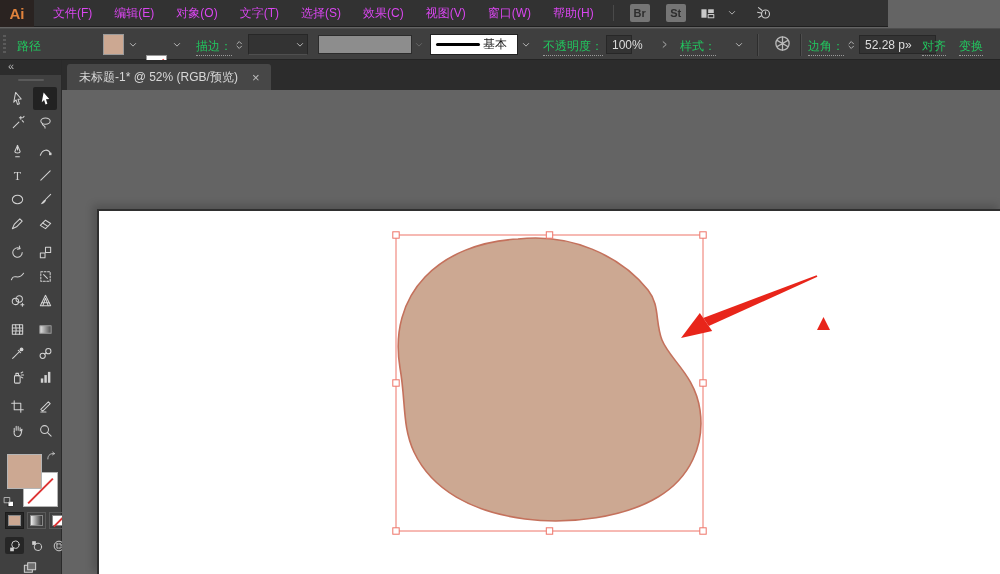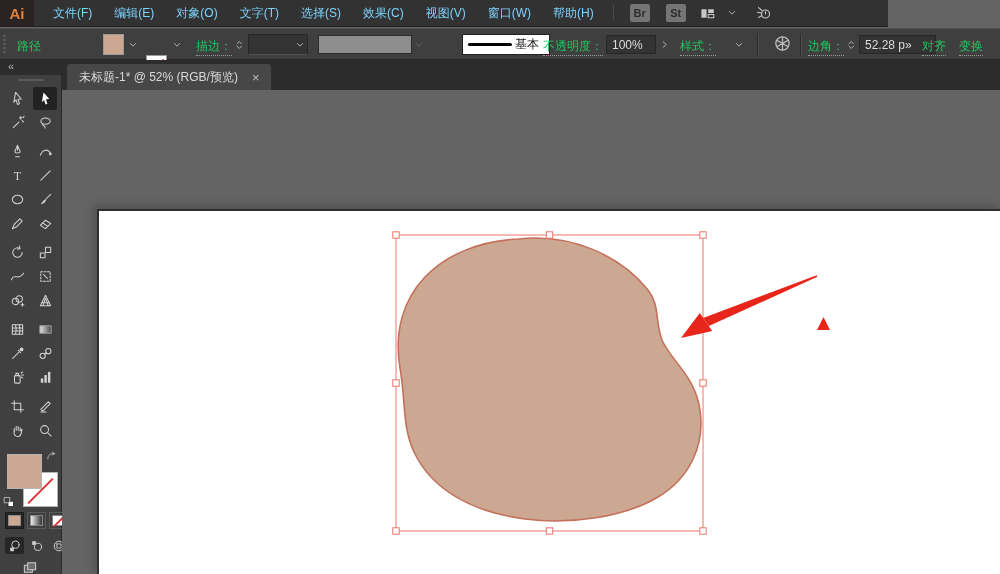--- a/index.html
+++ b/index.html
@@ -5,21 +5,21 @@
   * { margin:0; padding:0; box-sizing:border-box; }
   html,body { width:1000px; height:574px; overflow:hidden; background:#646464;
     font-family:"Liberation Sans","DejaVu Sans",sans-serif; }
   #app { position:relative; width:1000px; height:574px; background:#646464; font-size:12px; color:#d6d6d6; }
 
   
   .menubar { position:absolute; left:0; top:0; width:888px; height:27px; background:#323232;
     border-bottom:1px solid #1f1f1f; display:flex; align-items:center; }
   .logo { width:34px; height:27px; display:flex; align-items:center; justify-content:center;
     font-weight:bold; font-size:15px; background:#2a2321; }
-  .menu-item { padding:0 11px; line-height:27px; color:#7dd3fc; cursor:default; white-space:nowrap; }
+  .menu-item { padding:0 11px; line-height:27px; color:#d946ef; cursor:default; white-space:nowrap; }
   .mb-sep { width:1px; height:16px; background:#4a4a4a; margin:0 8px; }
   .sq-btn { width:20px; height:18px; background:#757575; color:#2d2d2d; font-weight:bold; font-size:11px;
     display:flex; align-items:center; justify-content:center; border-radius:2px; margin:0 8px; }
   .mb-icon { display:flex; align-items:center; justify-content:center; margin:0 5px; color:#c9c9c9; }
 
   
   .controlbar { position:absolute; left:0; top:28px; width:1000px; height:32px; background:#3f3f3f;
     border-top:1px solid #4d4d4d; border-bottom:1px solid #242424; }
   .controlbar > * { position:absolute; }
   .grip-v { left:3px; top:6px; width:3px; height:20px;
@@ -150,32 +150,32 @@
           </svg>
         </span>
     </div>
     <div class="dd-gray" style="left:318px; top:6px; width:94px;"></div>
     <div class="chev-btn" style="left:412px; top:5px; color:#6d6d6d;">
         <svg viewBox="0 0 16 16" width="12" height="12" fill="none" stroke="currentColor" stroke-width="1.1" stroke-linecap="round" stroke-linejoin="round">
           <path d="M4.5 6 L8 9.5 L11.5 6"></path>
         </svg>
       </div>
 
-    <div class="brushbox" style="left:430px; top:5px;margin-left:32px;">
+    <div class="brushbox" style="left:430px; top:5px;">
       <span class="brush-line"></span>
       <span>基本</span>
     </div>
     <div class="chev-btn" style="left:519px; top:5px;">
         <svg viewBox="0 0 16 16" width="12" height="12" fill="none" stroke="currentColor" stroke-width="1.1" stroke-linecap="round" stroke-linejoin="round">
           <path d="M4.5 6 L8 9.5 L11.5 6"></path>
         </svg>
       </div>
 
     <span class="cb-label cb-link" style="left:543px">不透明度：</span>
-    <div class="inset" style="left:606px; top:6px; width:50px;">
+    <div class="inset" style="left:606px; top:6px; width:26px;">
       <span>100%</span>
     </div>
     <div class="chev-btn" style="left:657px; top:5px;">
         <svg viewBox="0 0 16 16" width="11" height="11" fill="none" stroke="currentColor" stroke-width="1.1" stroke-linecap="round" stroke-linejoin="round">
           <path d="M6 4 L10.5 8 L6 12"></path>
         </svg>
       </div>
 
     <span class="cb-label cb-link" style="left:680px">样式：</span>
     <div class="swatch" style="left:712px; top:6px; width:19px; height:19px; background:#f2f2f2;"></div>

